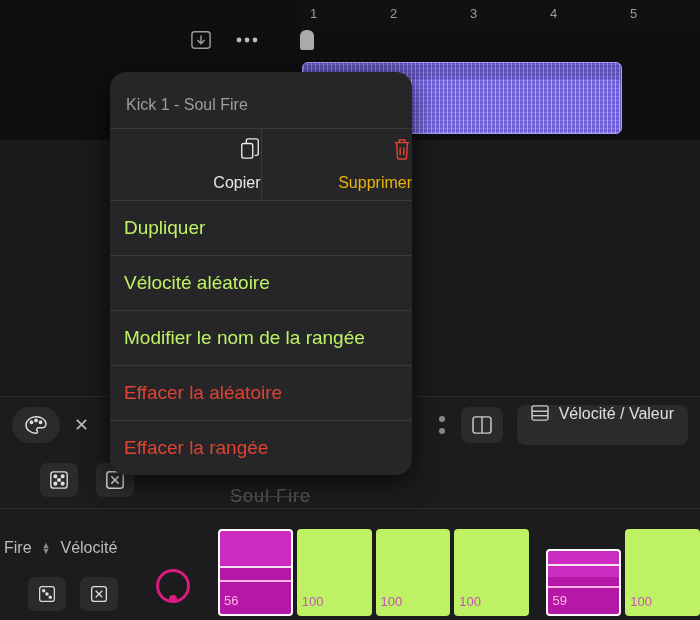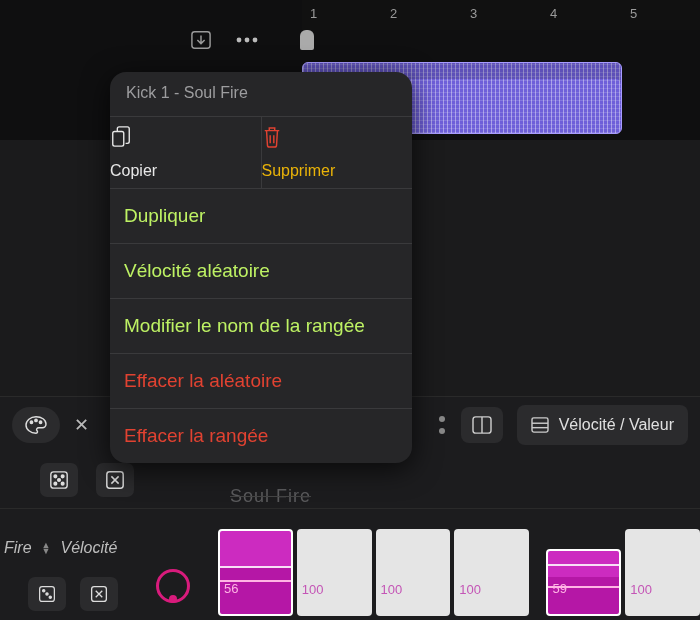--- a/index.html
+++ b/index.html
@@ -59,27 +59,27 @@
   .ctx {
     position: absolute; left: 110px; top: 72px; width: 302px;
     background: #262628;
     border-radius: 16px;
     box-shadow: 0 6px 28px rgba(0,0,0,.7);
     overflow: hidden;
     z-index: 10;
   }
   .ctx .title {
     padding: 12px 16px 14px;
-    color: #9d9d9f; font-size: 16px;
+    color: #9d9d9f; font-size: 16px; margin-top: 12px;
   }
   .ctx .row2 {
     display: flex; height: 72px; border-top: 1px solid #3a3a3c;
   }
   .ctx .row2 .cell {
-    flex: 1; display:flex; flex-direction:column; align-items:flex-start; justify-content:center;
+    flex: 1; display:flex; flex-direction:column; align-items:flex-end; justify-content:center;
     gap: 13px;
     border-right: 1px solid #3a3a3c;
   }
   .ctx .row2 .cell:last-child { border-right:none; }
   .ctx .row2 .cell.red { color: #eab308; }
   .ctx .menu-item {
     padding: 16px 14px; font-size: 19px;
     border-top: 1px solid #3a3a3c;
   }
   .ctx .menu-item.white { color:#bef264; }
@@ -98,21 +98,21 @@
     display:inline-flex; align-items:center; justify-content:center;
   }
   .spacer { flex:1; }
   .dot2 { display:flex; flex-direction:column; gap:6px; }
   .dot2 span { width:6px; height:6px; background:#888; border-radius:50%; display:block; }
   .midbar .square-btn {
     width:42px; height:36px; border-radius:8px; background:#2b2b2d;
     display:inline-flex; align-items:center; justify-content:center; margin-left:16px;
   }
   .mode-chip {
-    height:40px; display:flex; align-items:center; gap:10px;
+    height:40px; display:flex; align-items:flex-start; gap:10px;
     background:#2b2b2d; border-radius:8px; padding:0 14px;
     margin-left:14px; font-size:16px; color:#e0e0e0;
   }
 
   
   .tools2 {
     position:absolute; top:452px; left:0; right:0; height:56px;
     display:flex; align-items:center; gap:18px; padding:0 20px 0 40px;
     background:#1c1c1e;
   }
@@ -128,21 +128,21 @@
 
   
   .bottom {
     position:absolute; top:508px; left:0; right:0; bottom:0;
     background:#1c1c1e;
     border-top:1px solid #2a2a2a;
   }
   .row-hdr {
     position:absolute; left:0; top:30px; width:150px;
     display:flex; align-items:center; gap:10px; padding-left:4px;
-    color:#bdbdbd; font-size:16px;font-style:italic;
+    color:#bdbdbd; font-size:16px;
   }
   .chev-pair { display:flex; flex-direction:column; line-height:6px; font-size:9px; color:#888; }
   .tools3 {
     position:absolute; left:28px; top:68px; display:flex; gap:14px; align-items:center;
   }
   .knob {
     width:34px; height:34px; border:3px solid #d81b7c; border-radius:50%;
     position:relative;
   }
   .knob::after {
@@ -159,27 +159,27 @@
     width:78px; position:relative;
     border-radius:4px;
     background:#3b0f2e;
     border:1px solid transparent;
   }
   .step.active {
     background:#b517a6;
     border:2px solid #fff;
   }
   .step.dim {
-    background:#e5e5e5;
+    background:#bef264;
   }
   .step .vel-line {
     position:absolute; left:0; right:0; height:2px; background:#ffb5e4;
   }
   .step .num {
-    position:absolute; left:4px; bottom:18px;
+    position:absolute; left:4px; bottom:6px;
     font-size:13px; color:#ffb5e4;
   }
   .step.dim .num { color:#c455b6; }
   .group-gap { width:10px; }
 </style>
 </head>
 <body>
 
 <div class="top-area">
   <div class="toolbar">

